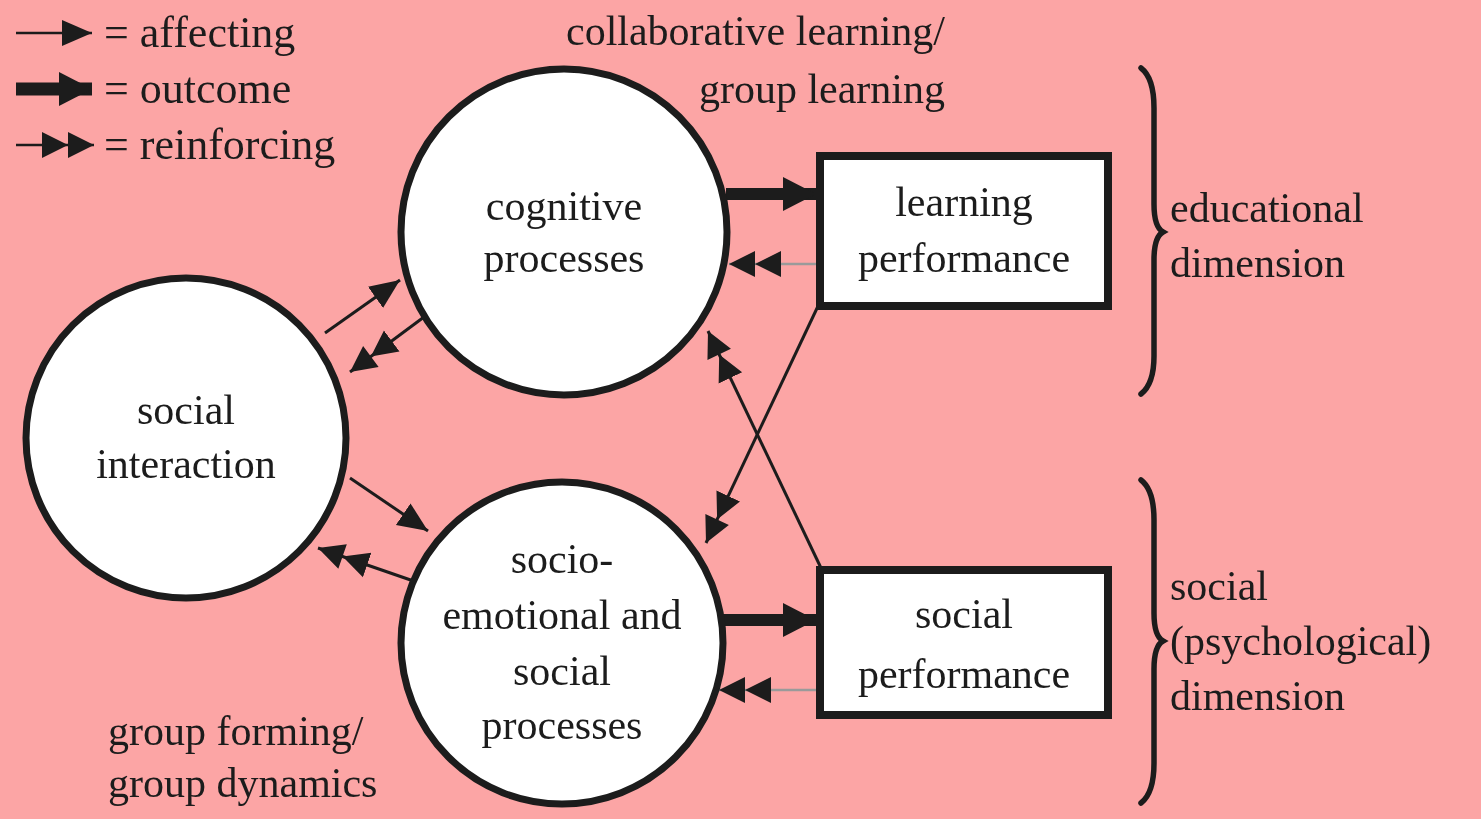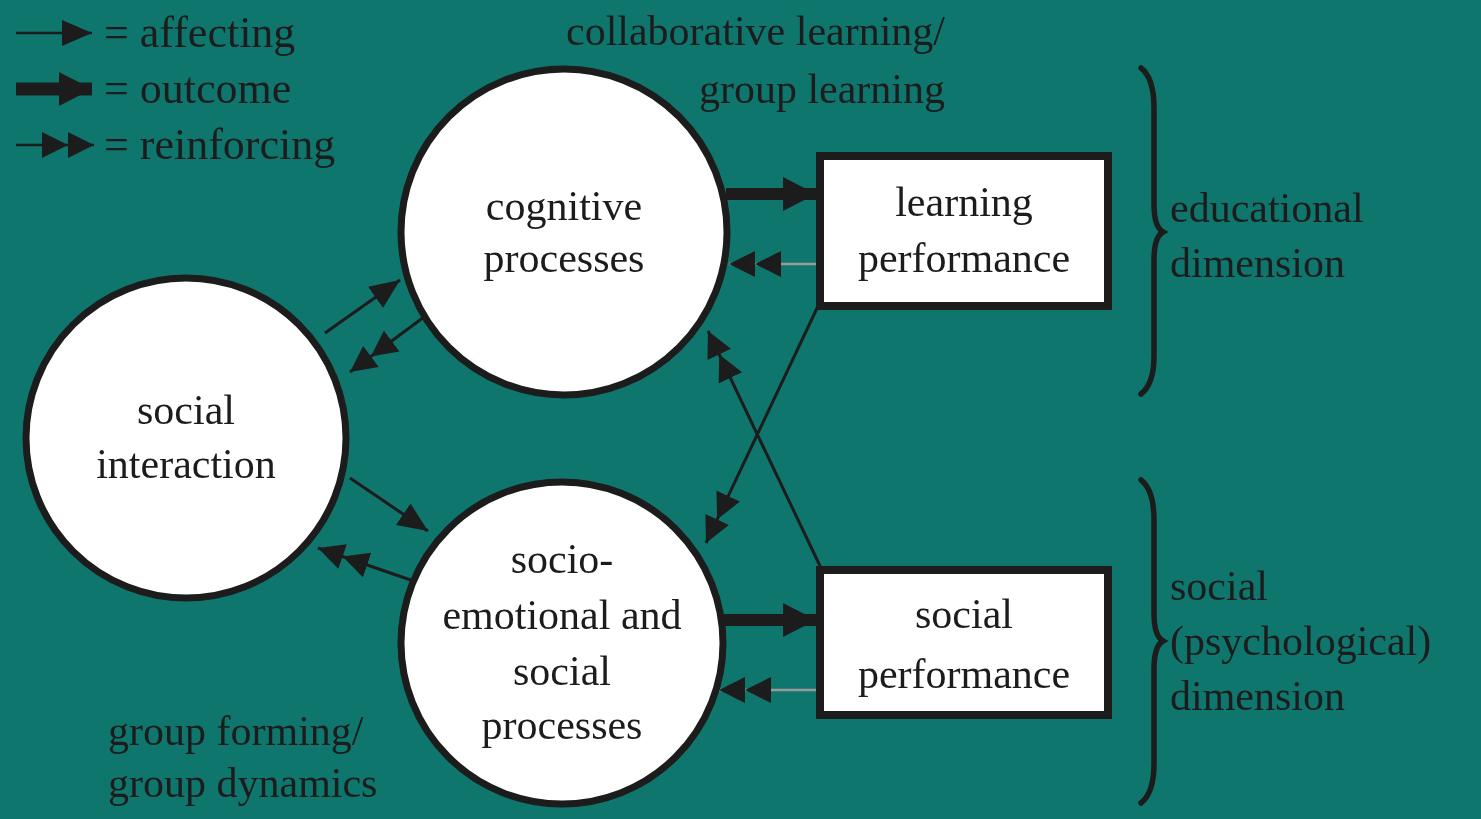--- a/index.html
+++ b/index.html
@@ -1,19 +1,19 @@
 <!DOCTYPE html>
 <html><head>
 <meta charset="utf-8">
 <style>
   html, body { margin: 0; padding: 0; background: #ffffff; }
   .stage {
     position: relative;
     width: 1481px; height: 819px;
-    background: #0f766e;
+    background: #fca5a5;
     font-family: "Liberation Serif", "DejaVu Serif", serif;
   }
   svg { display: block; }
   text {
     font-family: "Liberation Serif", "DejaVu Serif", serif;
     fill: #1c1c1c;
   }
   .node-label { font-size: 42px; }
   .legend-label { font-size: 44px; }
   .annot { font-size: 42px; }

